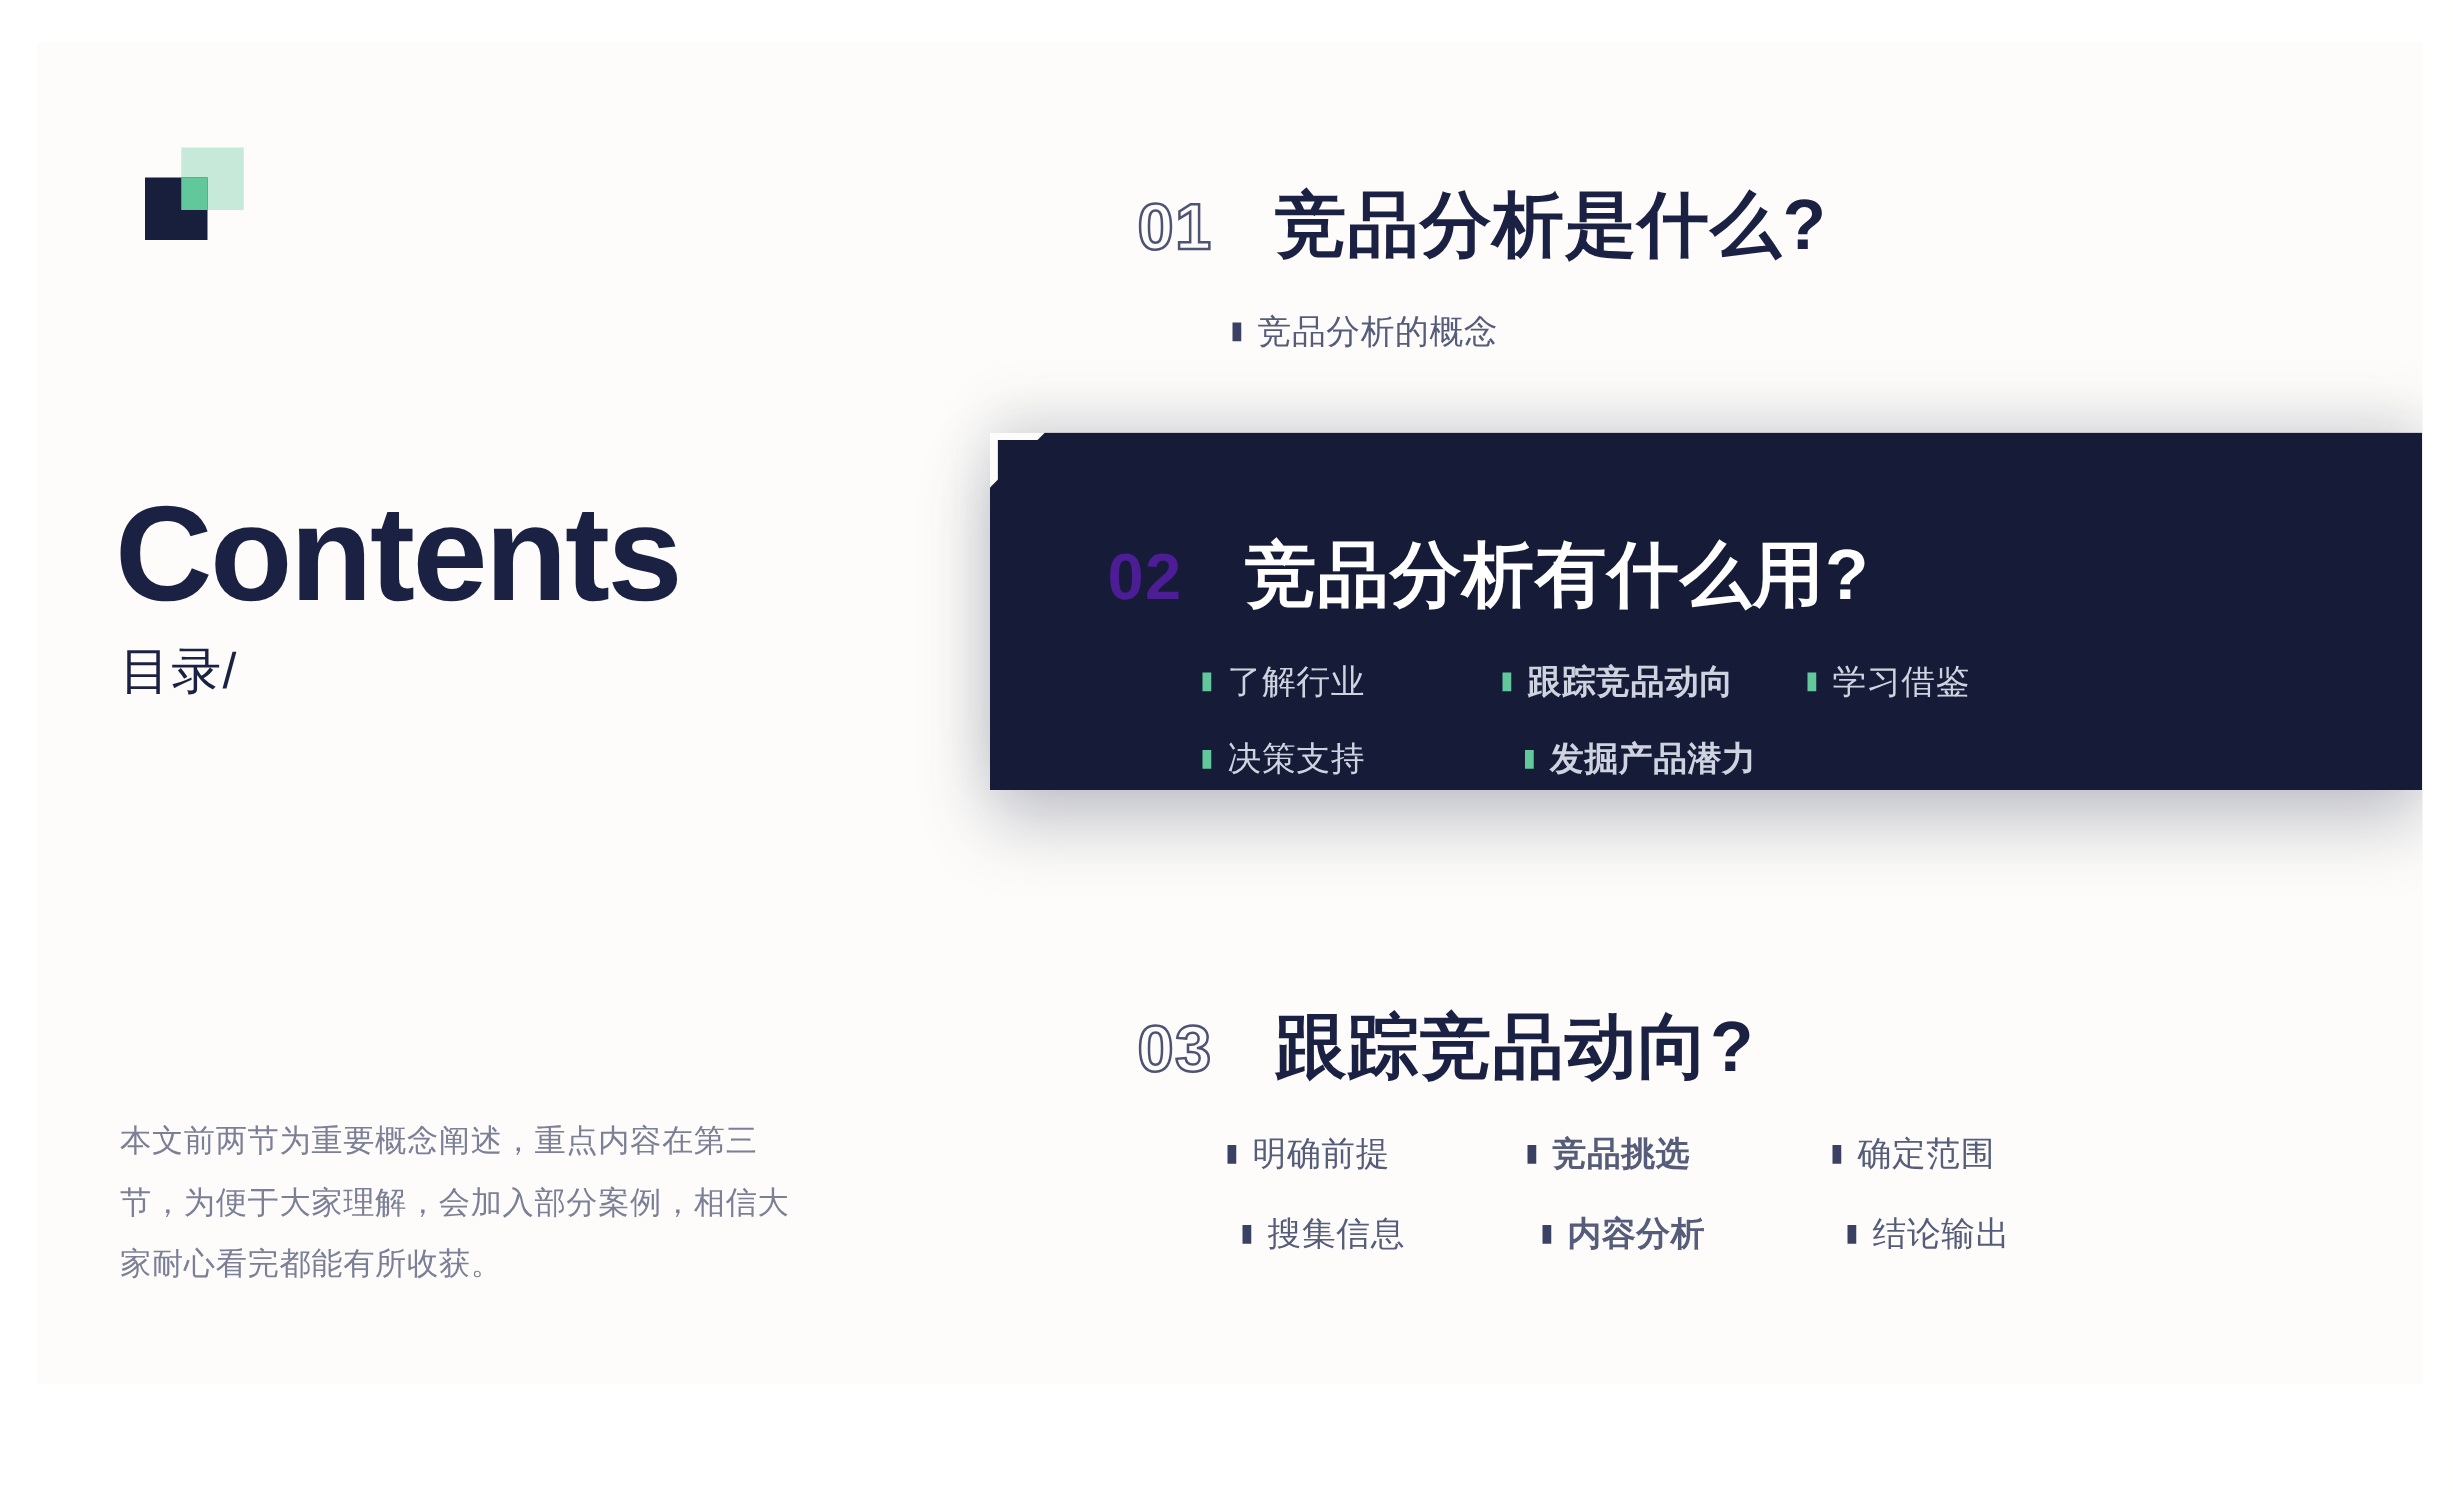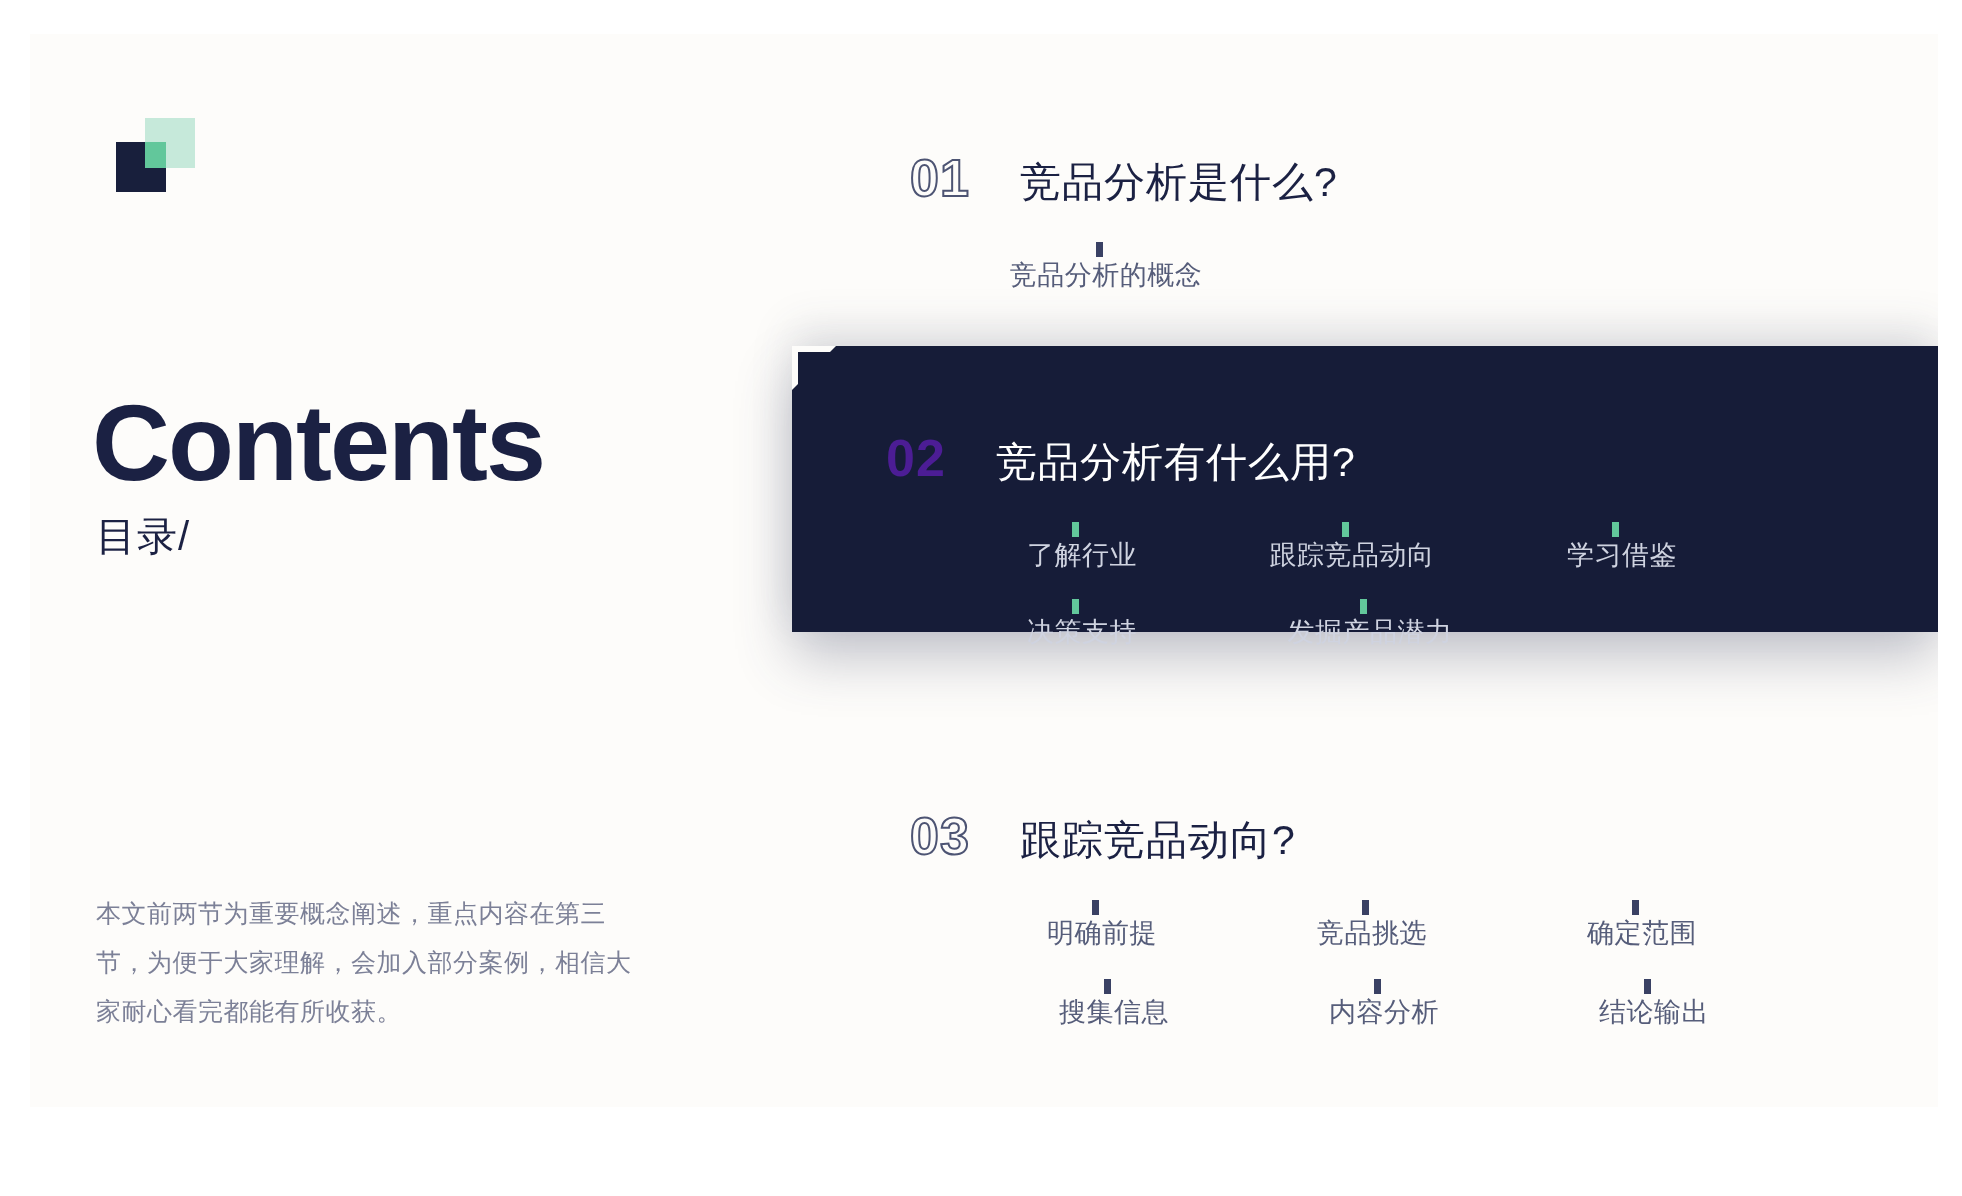--- a/index.html
+++ b/index.html
@@ -122,40 +122,39 @@
     line-height: 1;
     width: 110px;
   }
   .sec-num.outline {
     color: transparent;
     -webkit-text-stroke: 2px #4d5473;
   }
   .sec-num.solid-green { color: #4c1d95; }
 
   .sec-title {
-    font-size: 41px;
-    font-weight: 400;
+    font-size: 57px;
+    font-weight: 700;
     letter-spacing: 1px;
     line-height: 1;
     color: #1b2143;
   }
   .sec-title.on-dark { color: #ffffff; }
 
   .bullet-row {
     display: flex;
     margin-top: 30px;
   }
 
   .bullet {
     display: flex;
     align-items: center;
     font-size: 27px;
     color: #565d7a;
     letter-spacing: 0.5px;
-    flex-direction: column;
   }
   .bullet .dot {
     display: inline-block;
     width: 7px;
     height: 15px;
     background: #3a4164;
     margin-right: 13px;
     flex: none;
   }
   .bullet.on-dark { color: #cfd3e0; }
@@ -205,21 +204,21 @@
   #section-02 { left: 856px; top: 398px; }
   #section-02 .bullet-row { margin-top: 38px; margin-left: 76px; }
   #section-02 .bullet-row.second { margin-top: 26px; gap: 18px; }
 
   
   #section-03 { left: 880px; top: 776px; }
   #section-03 .bullet-row { margin-top: 38px; margin-left: 72px; }
   #section-03 .bullet-row.second { margin-top: 28px; padding-left: 12px; }
 
   .col-w-1 { width: 240px; }
-  .col-w-2 { width: 300px; }
+  .col-w-2 { width: 244px; font-weight: bold; }
   .col-w-3 { width: 240px; }
 </style>
 </head>
 <body>
 
 <div class="slide">
 
   <div class="logo">
     <div class="sq-light"></div>
     <div class="sq-dark"></div>

